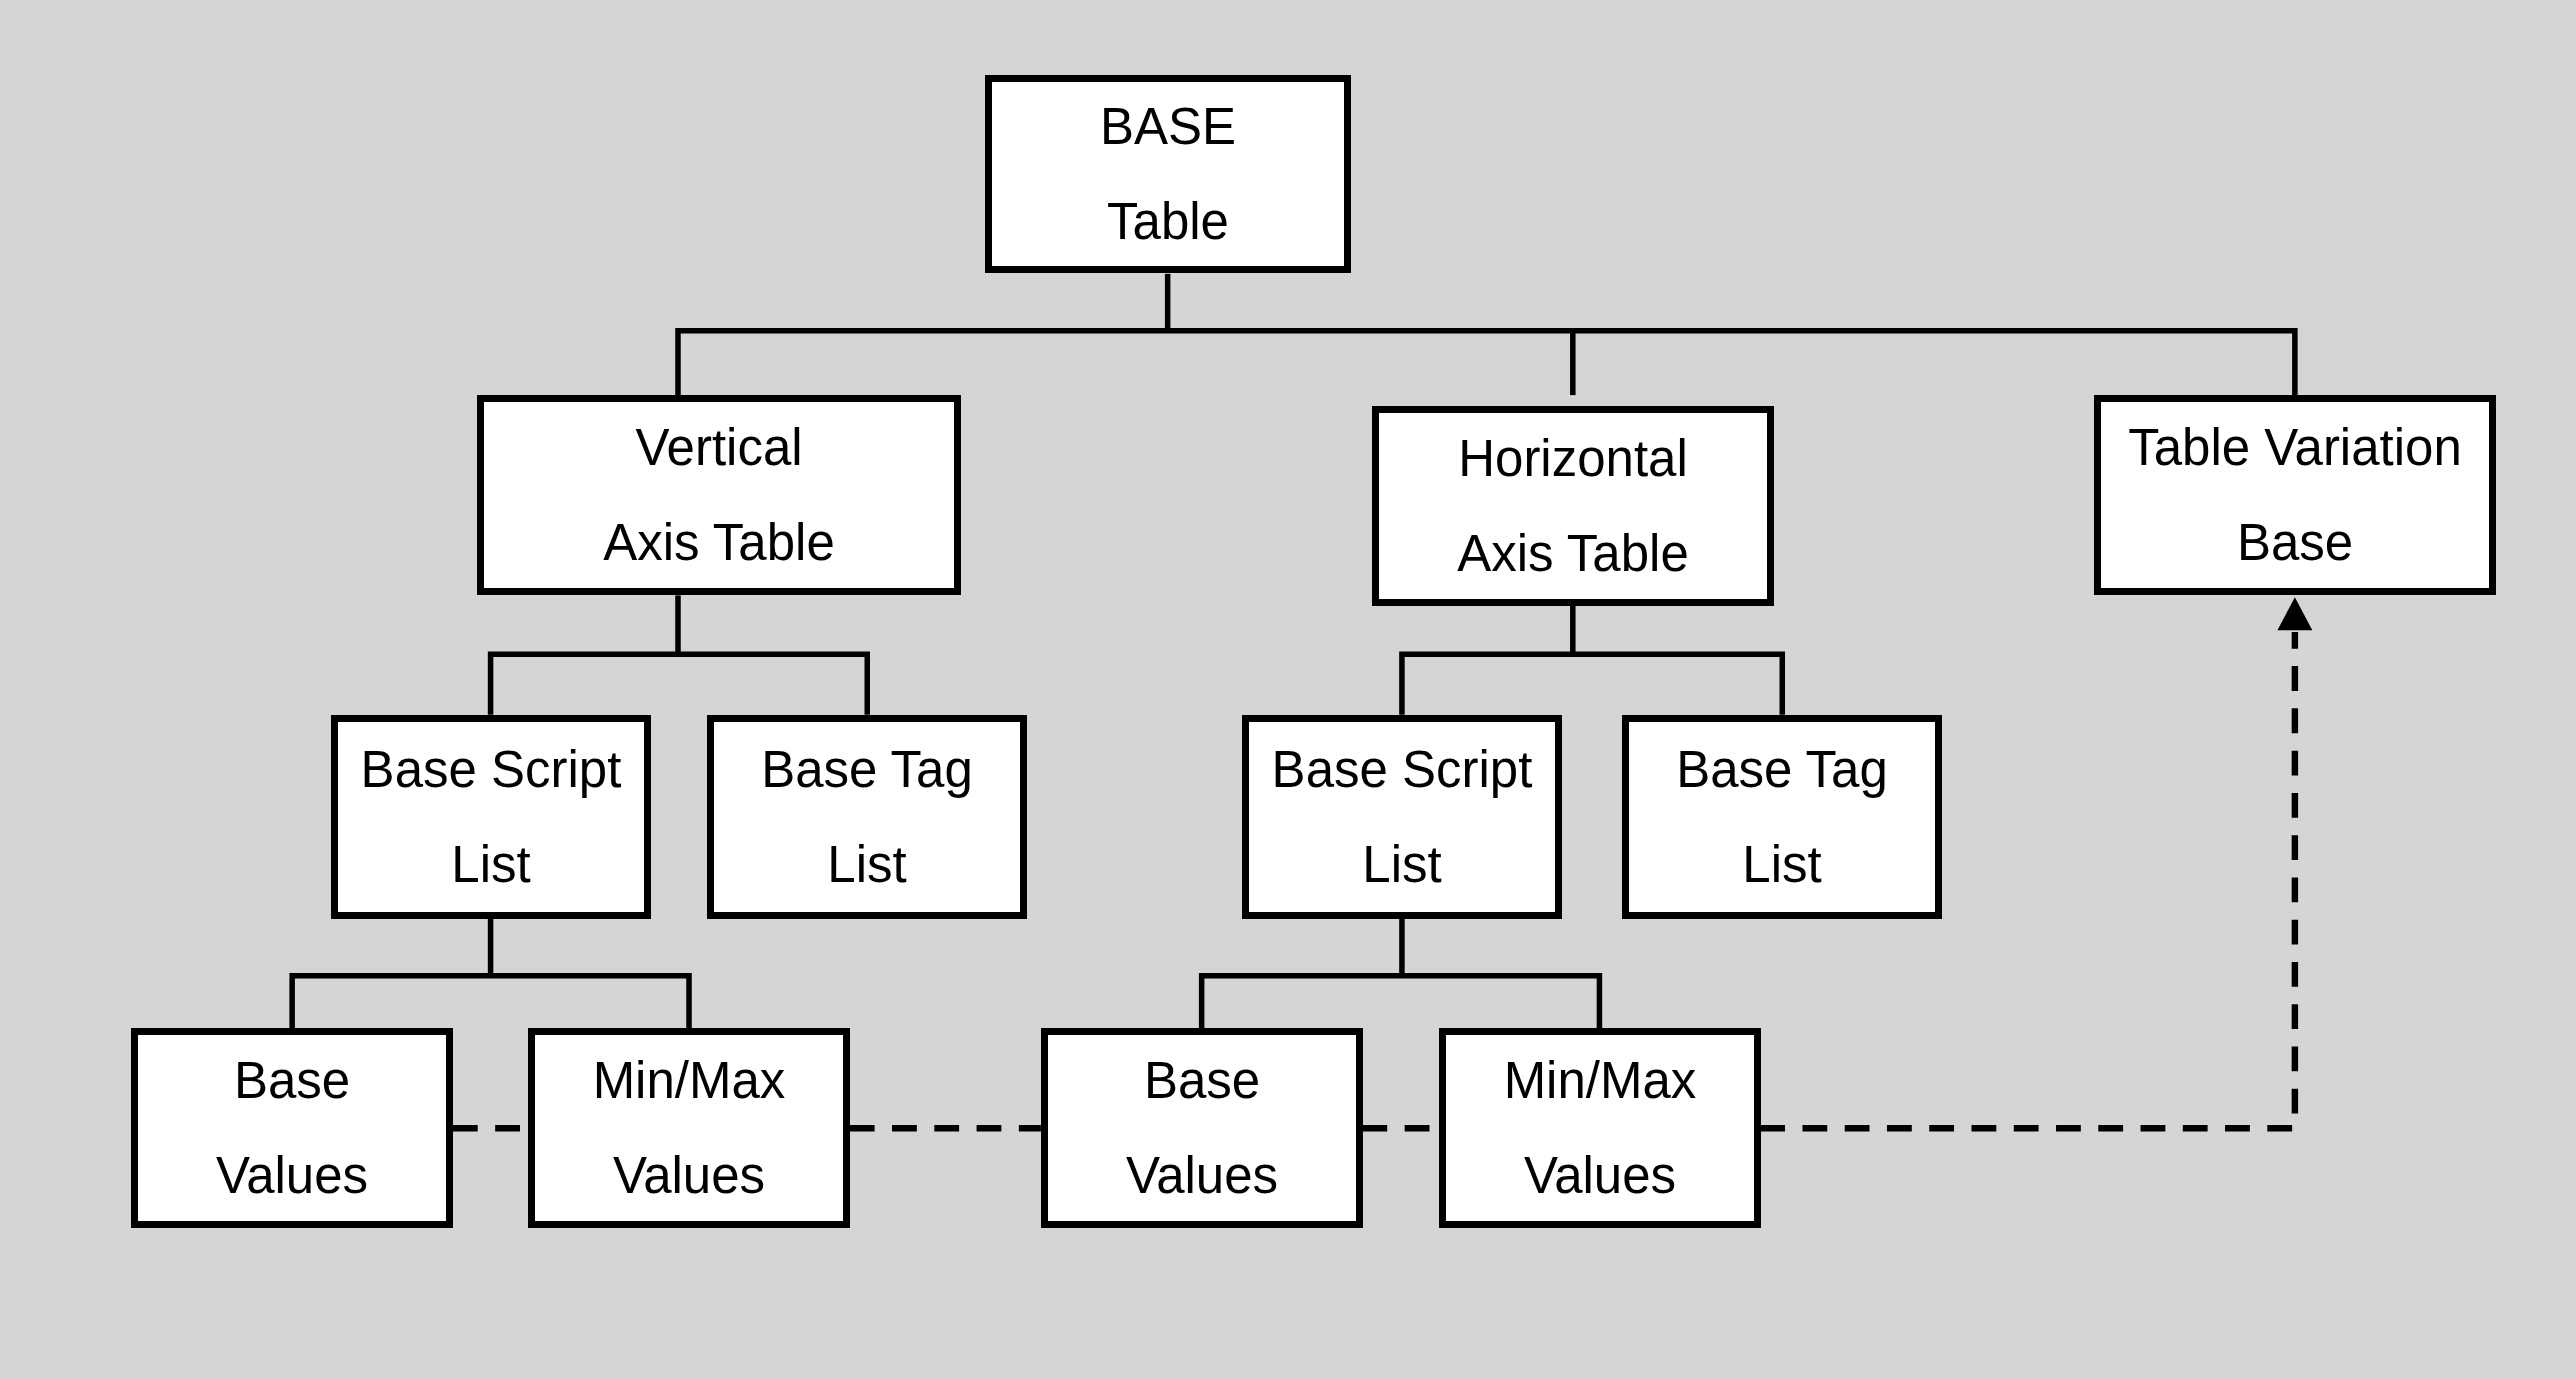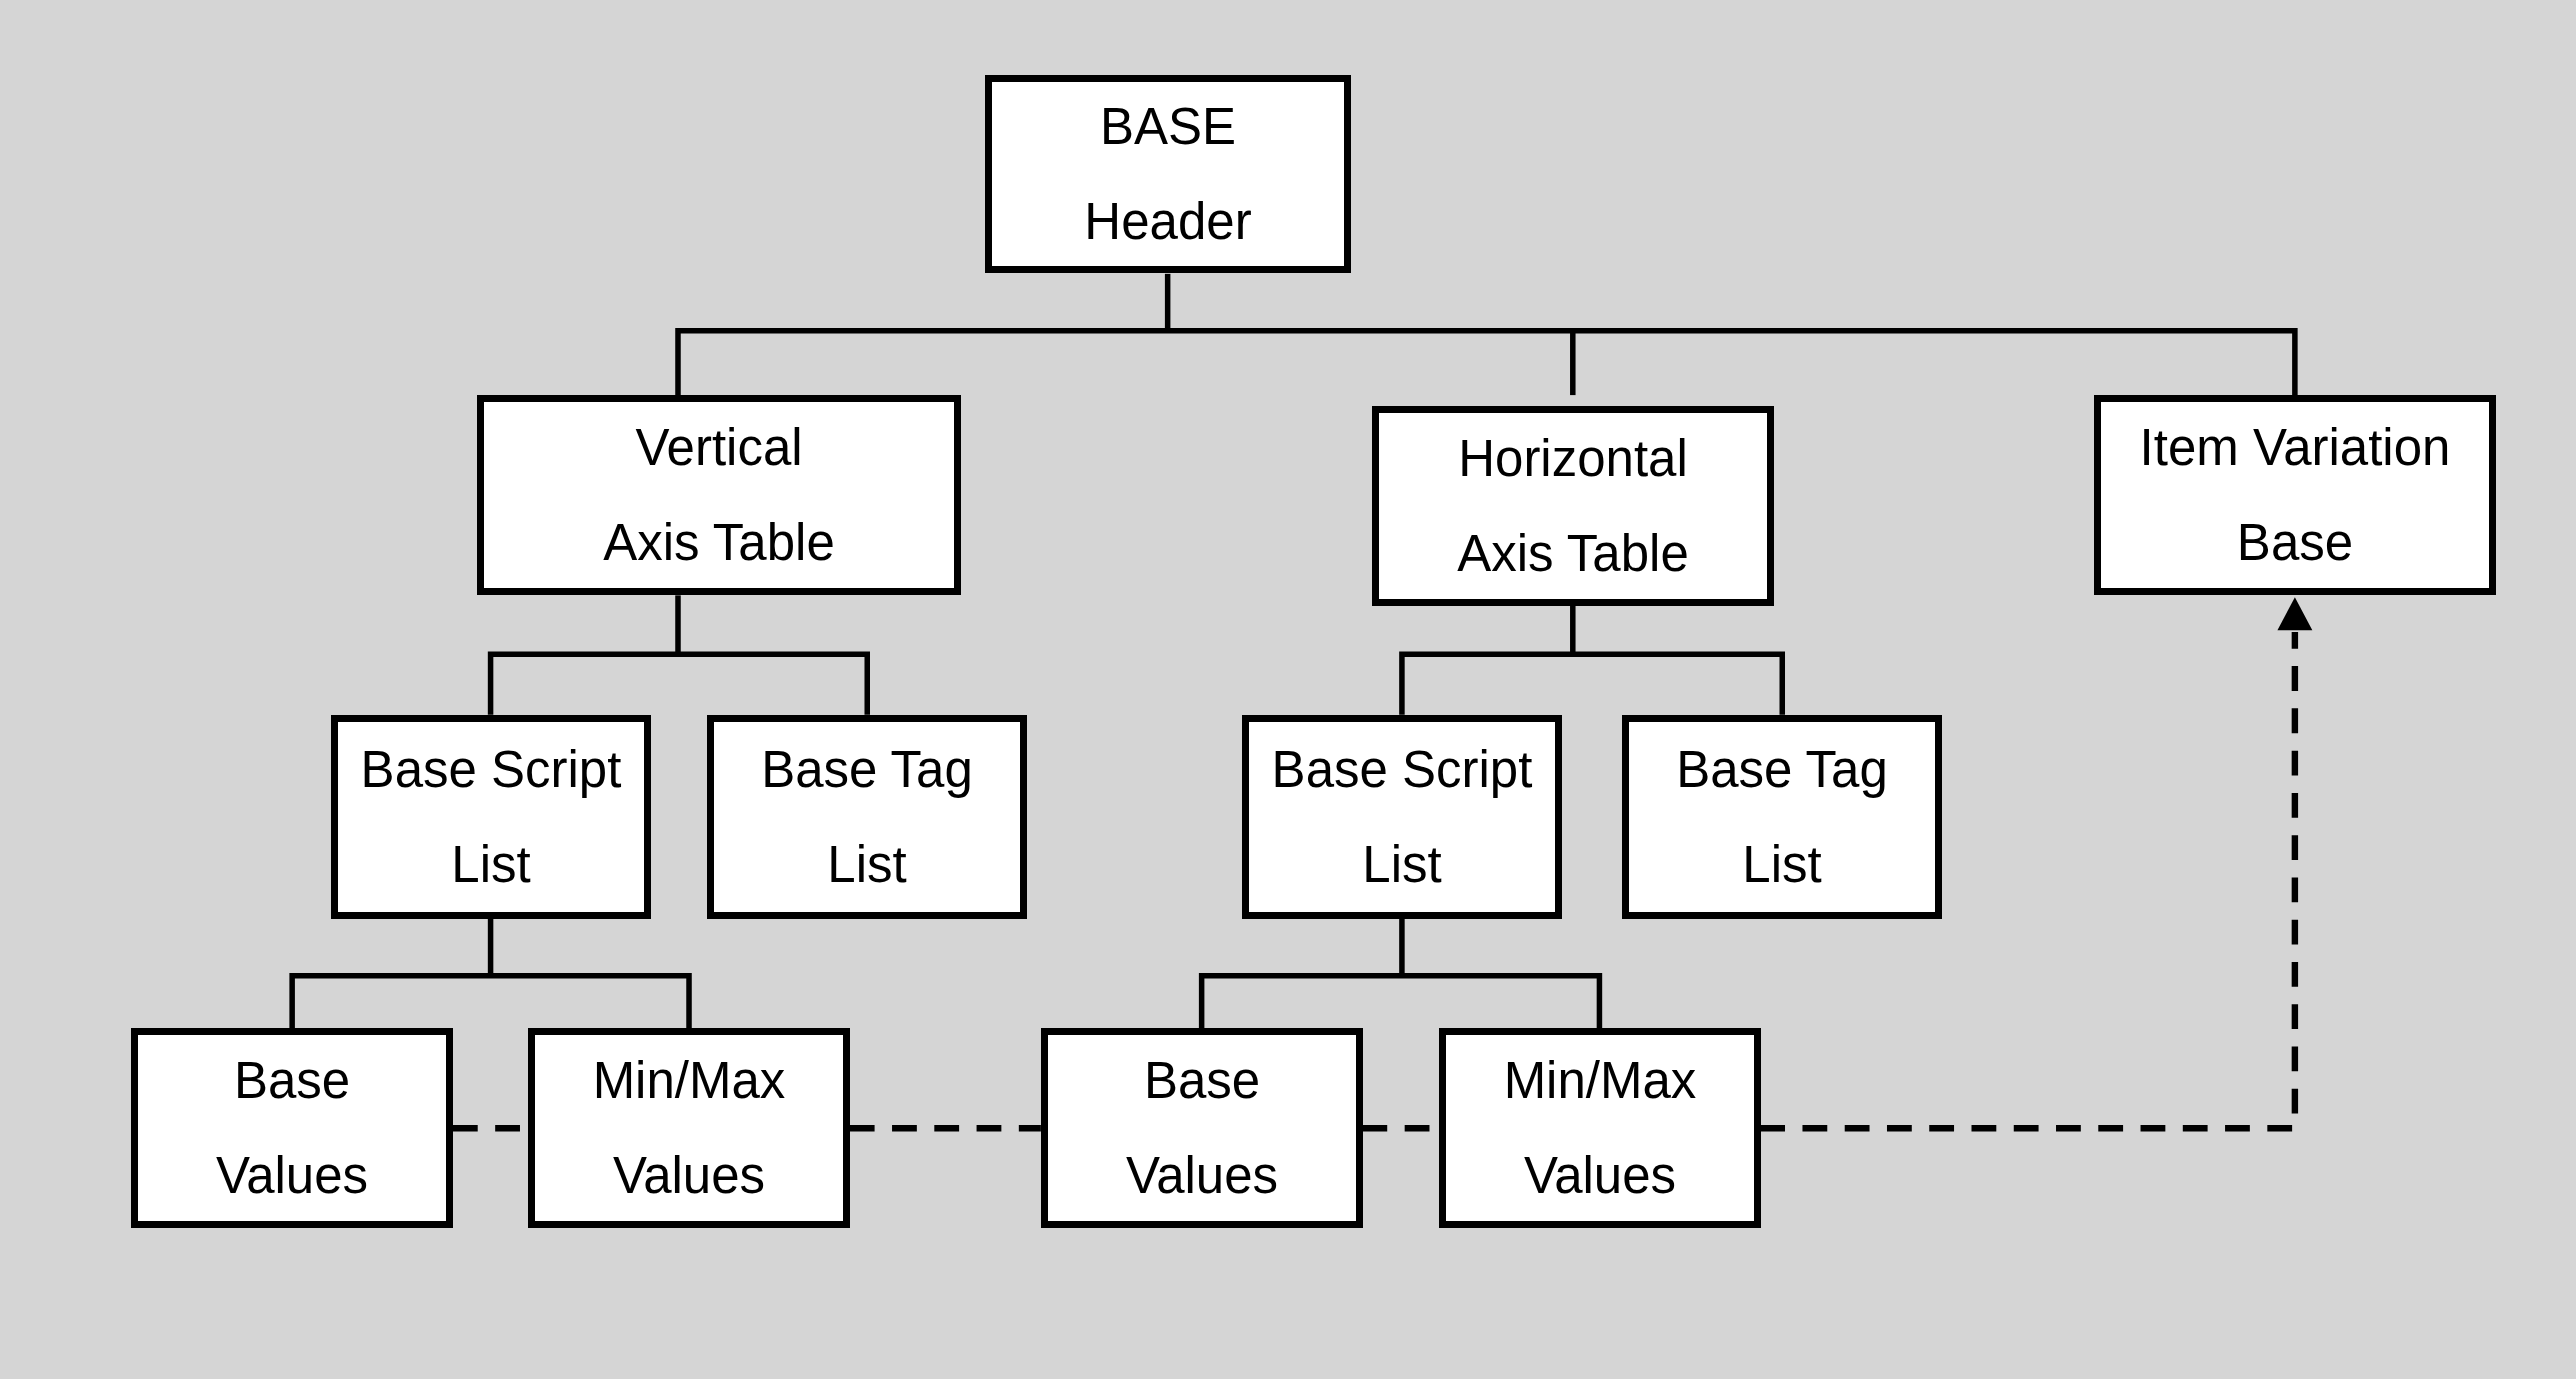--- a/index.html
+++ b/index.html
@@ -68,41 +68,41 @@
     <path d="M493 1228 H575" stroke="#000000" stroke-width="7" stroke-dasharray="27 19" fill="none"></path>
     <path d="M925 1228 H1133" stroke="#000000" stroke-width="7" stroke-dasharray="27 19" fill="none"></path>
     <path d="M1483 1228 H1566" stroke="#000000" stroke-width="7" stroke-dasharray="27 19" fill="none"></path>
     <path d="M1916 1228 H2498 V688" stroke="#000000" stroke-width="7" stroke-dasharray="27 19" fill="none"></path>
     <polygon points="2498,650 2479,686 2517,686" fill="#000000"></polygon>
   </svg>
 
   <div class="node" style="left:985px; top:75px; width:366px; height:198px">
     <div class="node-label">
       <span>BASE</span>
-      <span>Header</span>
+      <span>Table</span>
     </div>
   </div>
 
   <div class="node" style="left:477px; top:395px; width:484px; height:200px">
     <div class="node-label">
       <span>Vertical</span>
       <span>Axis Table</span>
     </div>
   </div>
 
   <div class="node" style="left:1372px; top:406px; width:402px; height:200px">
     <div class="node-label">
       <span>Horizontal</span>
       <span>Axis Table</span>
     </div>
   </div>
 
   <div class="node" style="left:2094px; top:395px; width:402px; height:200px">
     <div class="node-label">
-      <span>Item Variation</span>
+      <span>Table Variation</span>
       <span>Base</span>
     </div>
   </div>
 
   <div class="node" style="left:331px; top:715px; width:320px; height:204px">
     <div class="node-label">
       <span>Base Script</span>
       <span>List</span>
     </div>
   </div>

